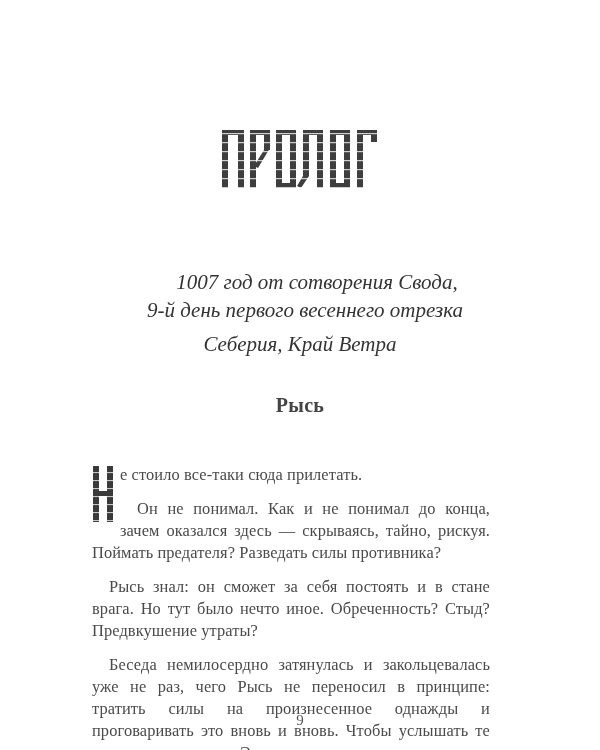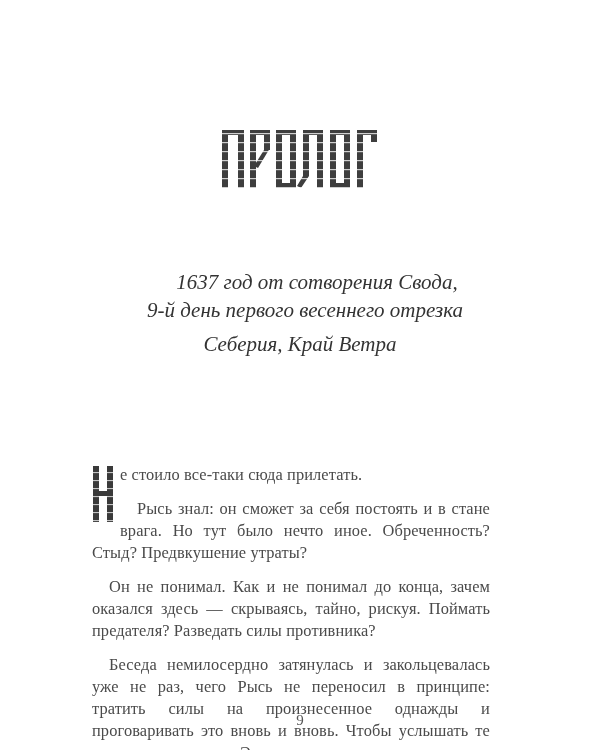--- a/index.html
+++ b/index.html
@@ -142,46 +142,47 @@
 
         <rect x="137" y="4" width="6" height="58"></rect>
         <rect x="137" y="4" width="20" height="5"></rect>
         <rect x="151" y="4" width="6" height="12"></rect>
       </g>
       <text x="80" y="40" text-anchor="middle" font-size="1" fill="transparent">ПРОЛОГ</text>
     </svg>
   </div>
 
   <div class="dateline">
-    <span class="line1">1637 год от сотворения Свода,</span>
+    <span class="line1">1007 год от сотворения Свода,</span>
     <span class="line2">9-й день первого весеннего отрезка</span>
   </div>
 
   <div class="place">Себерия, Край Ветра</div>
 
+  <div class="section-title">Рысь</div>
 
   <div class="body-text">
     <p class="first">
       <span class="dropcap">
         <svg width="22" height="56" viewBox="0 0 22 56">
           <defs>
             <pattern id="stripes2" width="6" height="8" patternUnits="userSpaceOnUse">
               <rect width="6" height="8" fill="#3a3a3a"></rect>
               <rect y="6" width="6" height="1.1" fill="#ffffff" opacity="0.7"></rect>
             </pattern>
           </defs>
           <g fill="url(#stripes2)">
             <rect x="1" y="0" width="6" height="56"></rect>
             <rect x="15" y="0" width="6" height="56"></rect>
             <rect x="7" y="25" width="8" height="5"></rect>
           </g>
         </svg>
       </span>
       <span>е стоило все-таки сюда прилетать.</span>
     </p>
+    <p>Он не понимал. Как и не понимал до конца, зачем оказался здесь — скрываясь, тайно, рискуя. Поймать предателя? Разведать силы противника?</p>
     <p>Рысь знал: он сможет за себя постоять и в стане врага. Но тут было нечто иное. Обреченность? Стыд? Предвкушение утраты?</p>
-    <p>Он не понимал. Как и не понимал до конца, зачем оказался здесь — скрываясь, тайно, рискуя. Поймать предателя? Разведать силы противника?</p>
     <p>Беседа немилосердно затянулась и закольцевалась уже не раз, чего Рысь не переносил в принципе: тратить силы на произнесенное однажды и проговаривать это вновь и вновь. Чтобы услышать те же самые доводы. Это сводило на нет даже самые ценные, нужные и осмысленные фразы.</p>
   </div>
 
   <div class="page-number">9</div>
 
 </div>
 
 </body></html>

